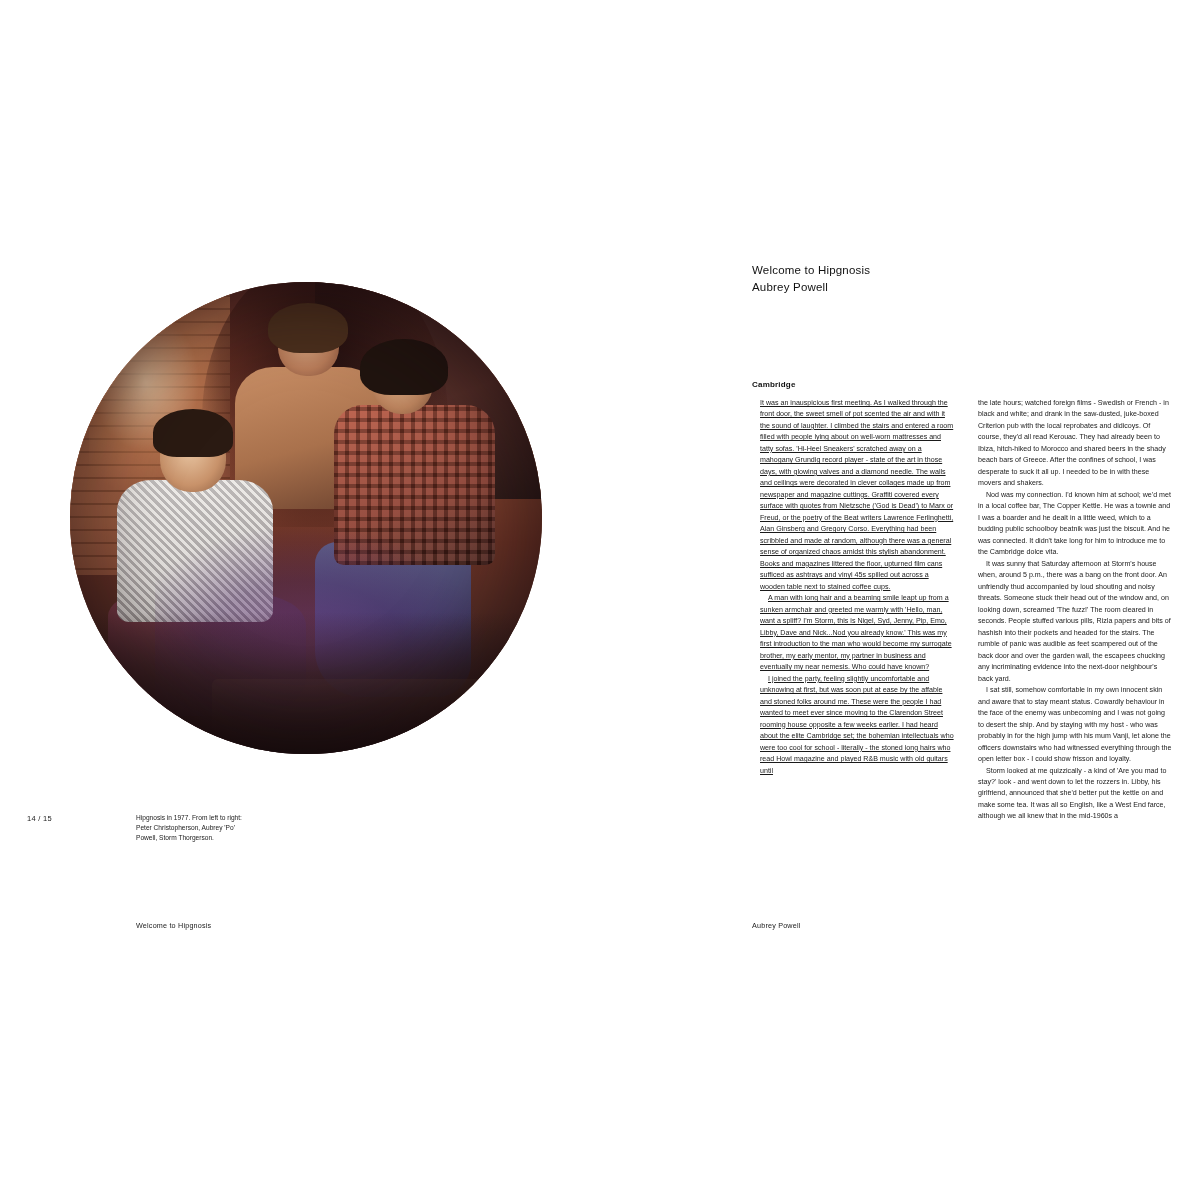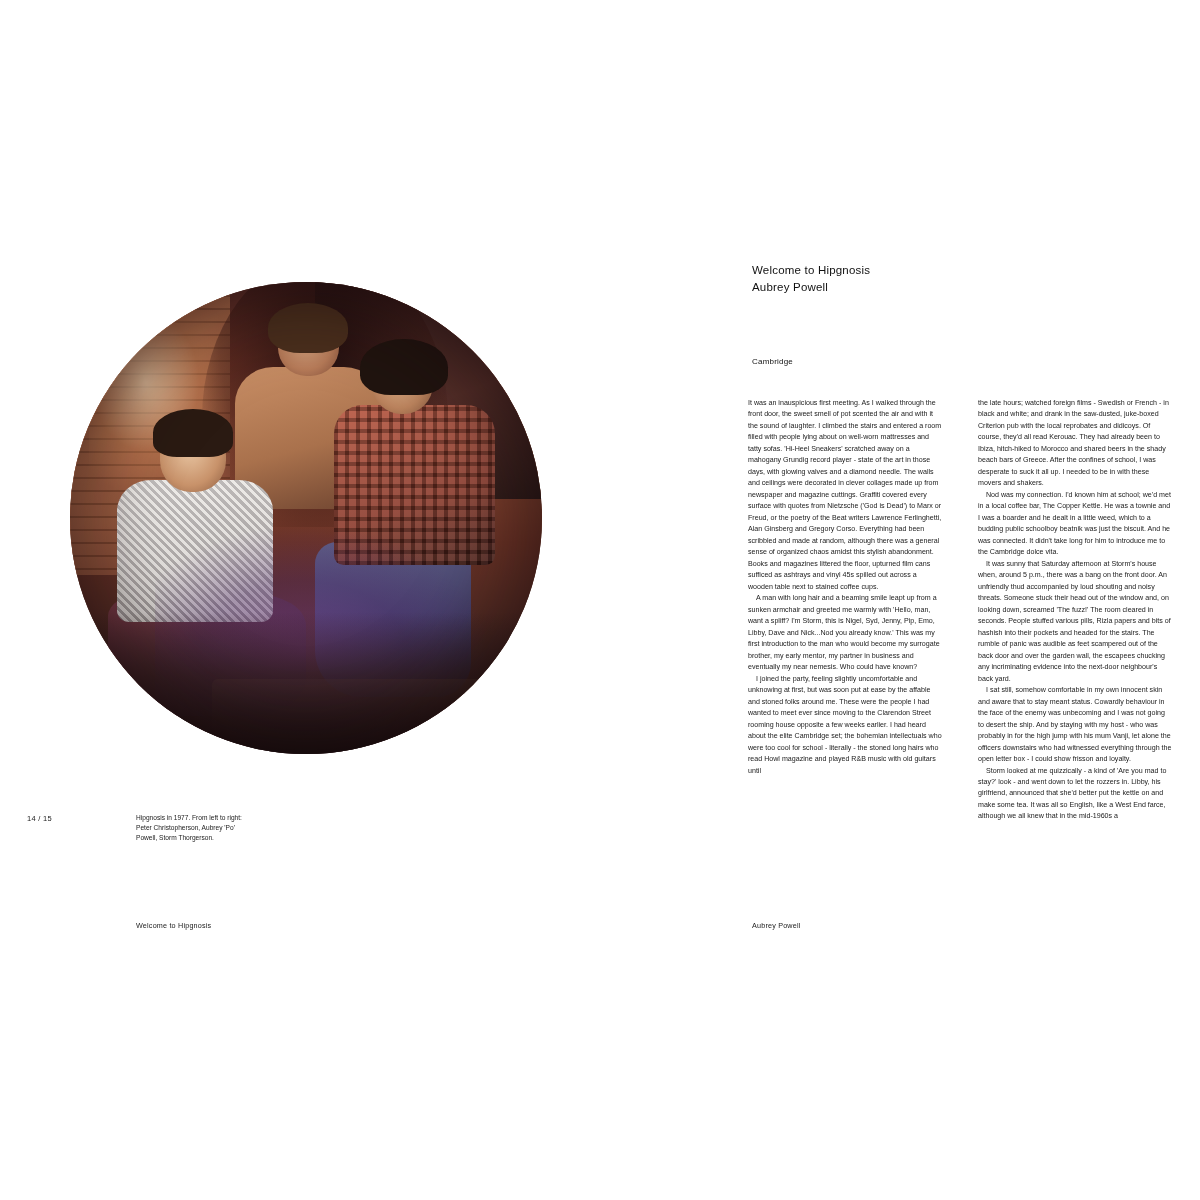--- a/index.html
+++ b/index.html
@@ -252,44 +252,44 @@
     width: 320px;
     font-size: 11.5px;
     line-height: 1.48;
     letter-spacing: 0.2px;
     color: #111;
   }
 
   .section-head {
     position: absolute;
     left: 152px;
-    top: 357px;
+    top: 380px;
     font-size: 8px;
-    font-weight: normal;
+    font-weight: bold;
     letter-spacing: 0.2px;
     color: #111;
   }
 
   .col {
     position: absolute;
     top: 398px;
     width: 194px;
     font-size: 7.1px;
     line-height: 1.62;
     color: #1a1a1a;
     text-align: left;
   }
   .col p {
     margin: 0;
     text-indent: 0;
   }
   .col p + p {
     text-indent: 8px;
   }
-  .col-1 { left: 148px; }
+  .col-1 { left: 160px; text-decoration: underline; }
   .col-2 { left: 378px; }
 
   .runfoot-right {
     position: absolute;
     left: 152px;
     top: 921px;
     font-size: 7.2px;
     letter-spacing: 0.2px;
     color: #1a1a1a;
   }

